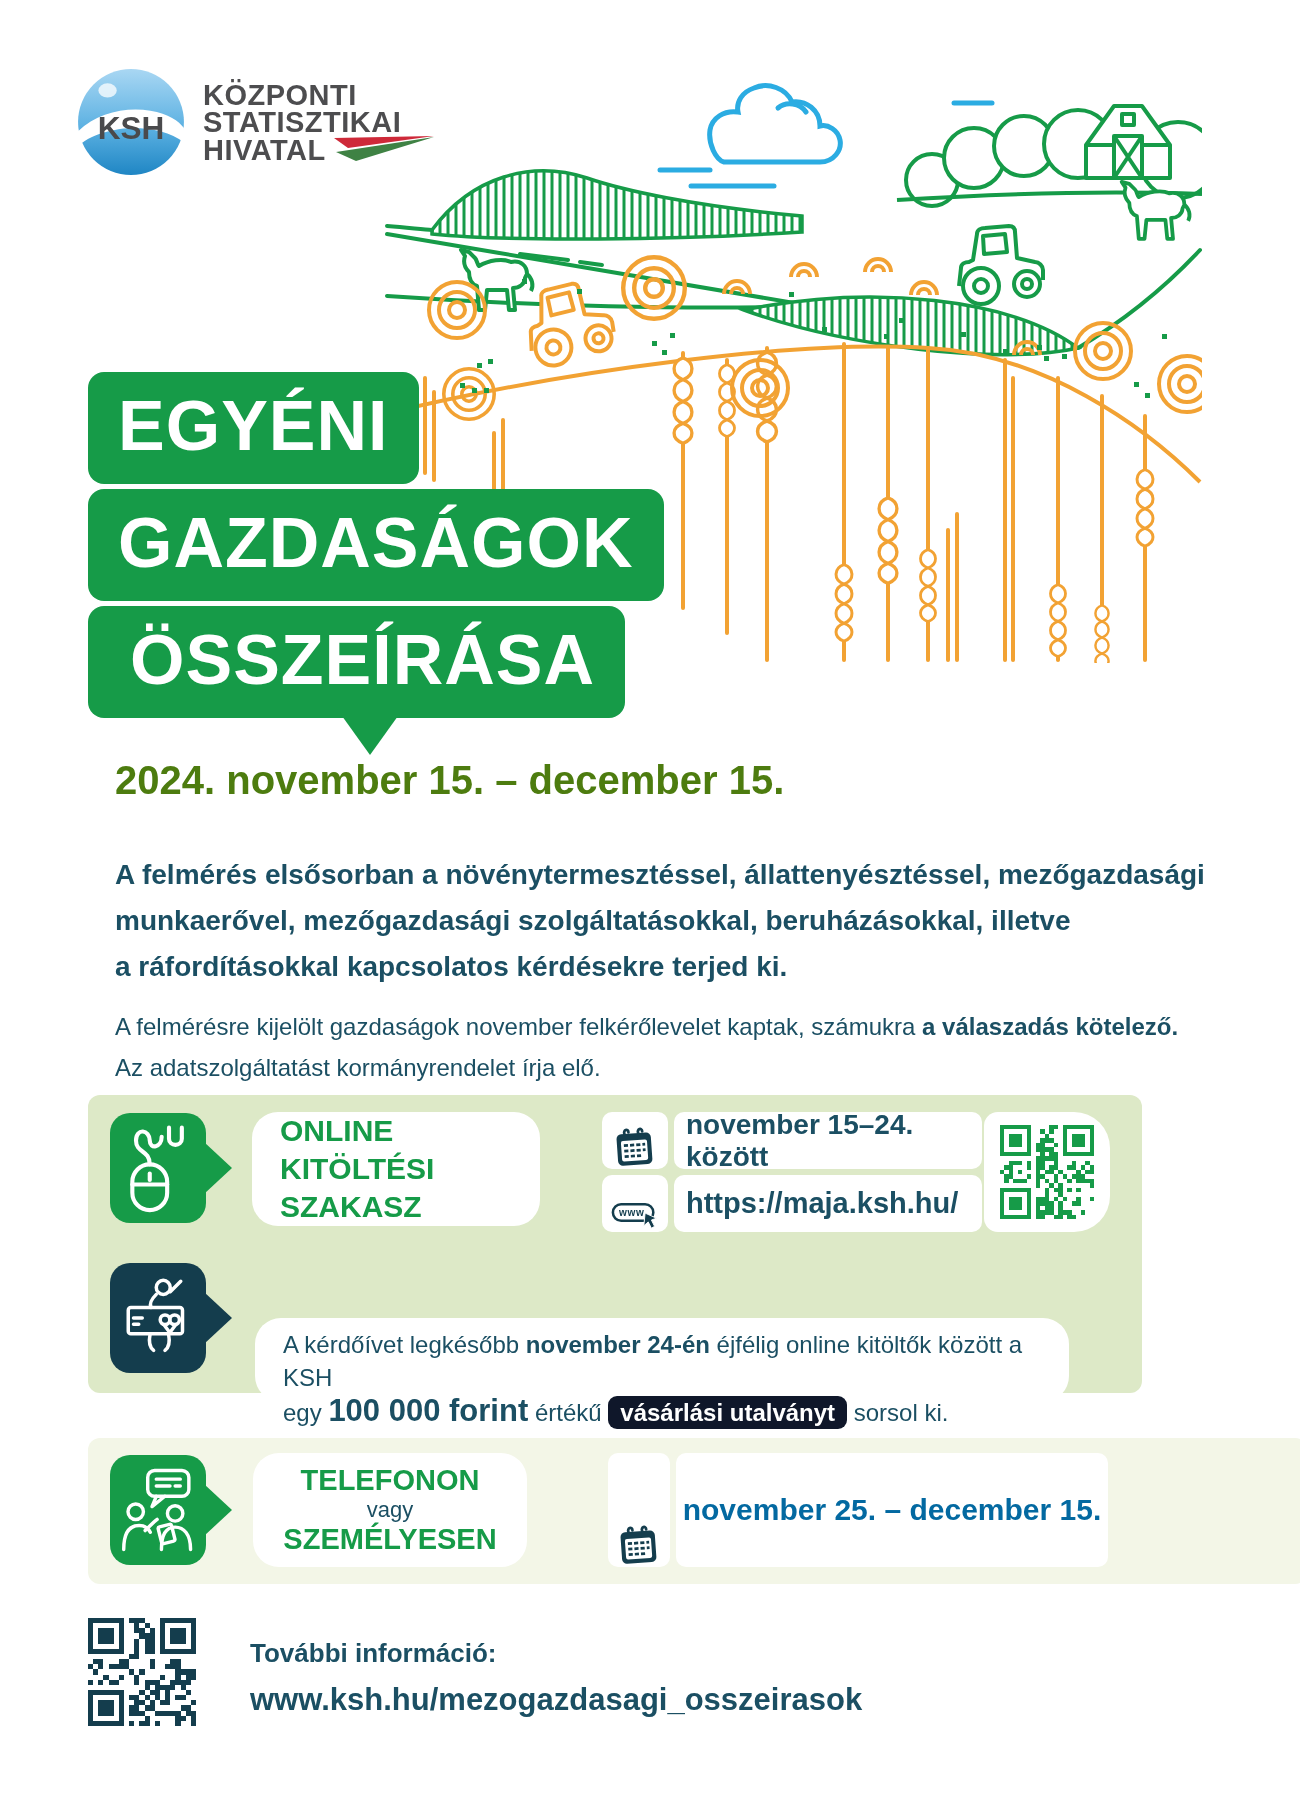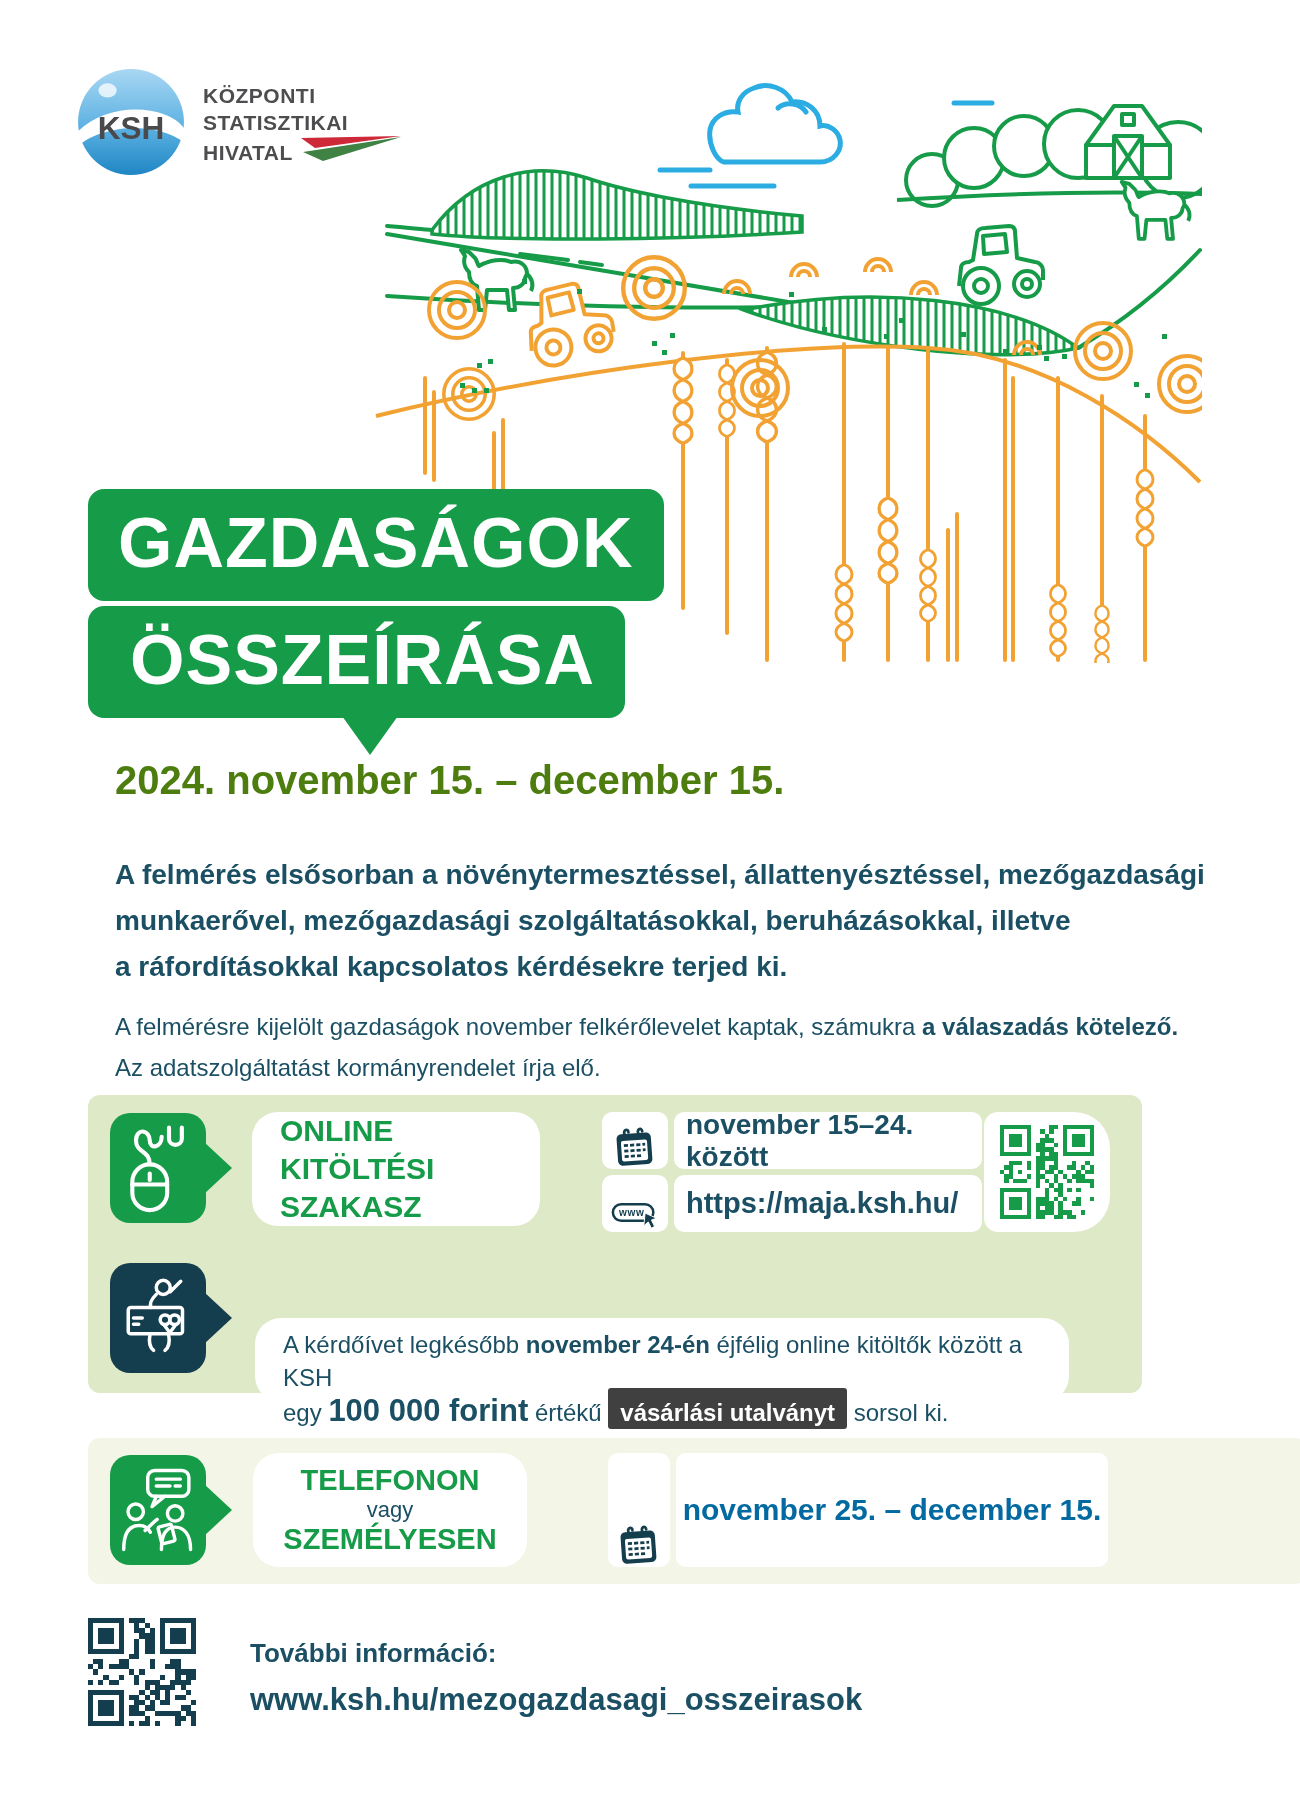--- a/index.html
+++ b/index.html
@@ -2,21 +2,21 @@
 <html><head>
 <meta charset="utf-8">
 <style>
   html,body{margin:0;padding:0;background:#fff;}
   .page{position:relative;width:1300px;height:1813px;background:#fff;overflow:hidden;
         font-family:"Liberation Sans",sans-serif;}
   .abs{position:absolute;}
 
   
   .logo-wrap{left:75px;top:66px;display:flex;gap:16px;align-items:flex-start;}
-  .org-text{padding-top:16px;font-weight:bold;font-size:21px;line-height:27px;
+  .org-text{padding-top:16px;font-weight:bold;font-size:29px;line-height:27px;
             color:#4d4d4f;letter-spacing:.5px;}
   .flag{display:inline-block;vertical-align:-2px;margin-left:8px;}
 
   
   .tblock{left:88px;background:#169b48;color:#fff;font-weight:bold;font-size:70px;
           padding:14px 30px 18px;border-radius:16px;display:inline-block;letter-spacing:1px;}
   .tail{left:337px;top:709px;width:0;height:0;border-left:33px solid transparent;
         border-right:33px solid transparent;border-top:46px solid #169b48;}
 
   .date-line{left:115px;top:758px;font-size:40px;font-weight:bold;color:#4d7c0f;}
@@ -49,21 +49,21 @@
   .c-url{left:586px;top:80px;width:308px;height:57px;padding-left:12px;box-sizing:border-box;
          font-size:29px;font-weight:bold;color:#1b4f63;}
   .qr-card{left:896px;top:17px;width:126px;height:120px;border-radius:14px 36px 36px 14px;
            display:flex;align-items:center;justify-content:center;}
   .tile1{left:22px;top:18px;}
   .tile2{left:22px;top:168px;}
   .prize-card{left:167px;top:184px;width:814px;height:84px;border-radius:26px;
               padding:10px 0 0 28px;box-sizing:border-box;font-size:24px;color:#1b4f63;line-height:33px;margin-top:39px;}
   .prize-card .big{font-size:31px;font-weight:bold;}
   .prize-card b{font-weight:bold;}
-  .pill{background:#404040;color:#fff;font-weight:bold;border-radius:3px;padding:11px 12px 3px;}
+  .pill{background:#0f172a;color:#fff;font-weight:bold;border-radius:9px;padding:3px 12px 3px;}
 
   .tile3{left:22px;top:17px;}
   .method-card{left:165px;top:15px;width:274px;height:114px;border-radius:26px;
                display:flex;flex-direction:column;align-items:center;justify-content:center;text-align:center;}
   .method-card .m{color:#169b48;font-weight:bold;font-size:29px;line-height:33px;}
   .method-card .v{color:#1b4f63;font-size:22px;line-height:26px;}
   .c-cal2{left:520px;top:15px;width:62px;height:114px;}
   .c-date2{left:588px;top:15px;width:432px;height:114px;justify-content:center;
            font-size:30px;font-weight:bold;color:#0369a1;}
 
@@ -244,20 +244,21 @@
         <rect x="631" y="301" width="5" height="5"></rect>
       <rect x="665" y="297" width="5" height="5"></rect>
         <rect x="672" y="308" width="5" height="5"></rect>
       <rect x="690" y="306" width="5" height="5"></rect>
         <rect x="790" y="286" width="5" height="5"></rect>
       <rect x="773" y="345" width="5" height="5"></rect>
         <rect x="762" y="334" width="5" height="5"></rect>
     </g>
   </svg>
 
+  <div class="abs tblock" style="top:372px;">EGYÉNI</div>
   <div class="abs tblock" style="top:489px;">GAZDASÁGOK</div>
   <div class="abs tblock" style="top:606px;padding-left:42px;">ÖSSZEÍRÁSA</div>
   <div class="abs tail"></div>
 
   <div class="abs date-line">2024. november 15. – december 15.</div>
 
   <div class="abs intro">
     <div>A felmérés elsősorban a növénytermesztéssel, állattenyésztéssel, mezőgazdasági</div>
     <div>munkaerővel, mezőgazdasági szolgáltatásokkal, beruházásokkal, illetve</div>
     <div>a ráfordításokkal kapcsolatos kérdésekre terjed ki.</div>

